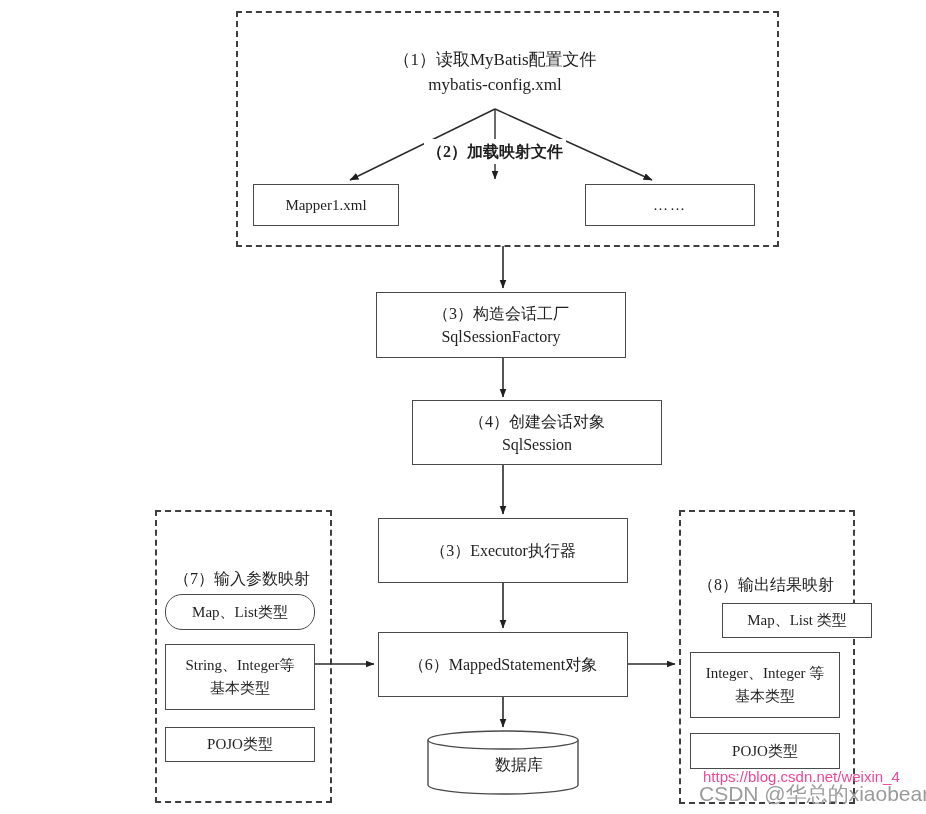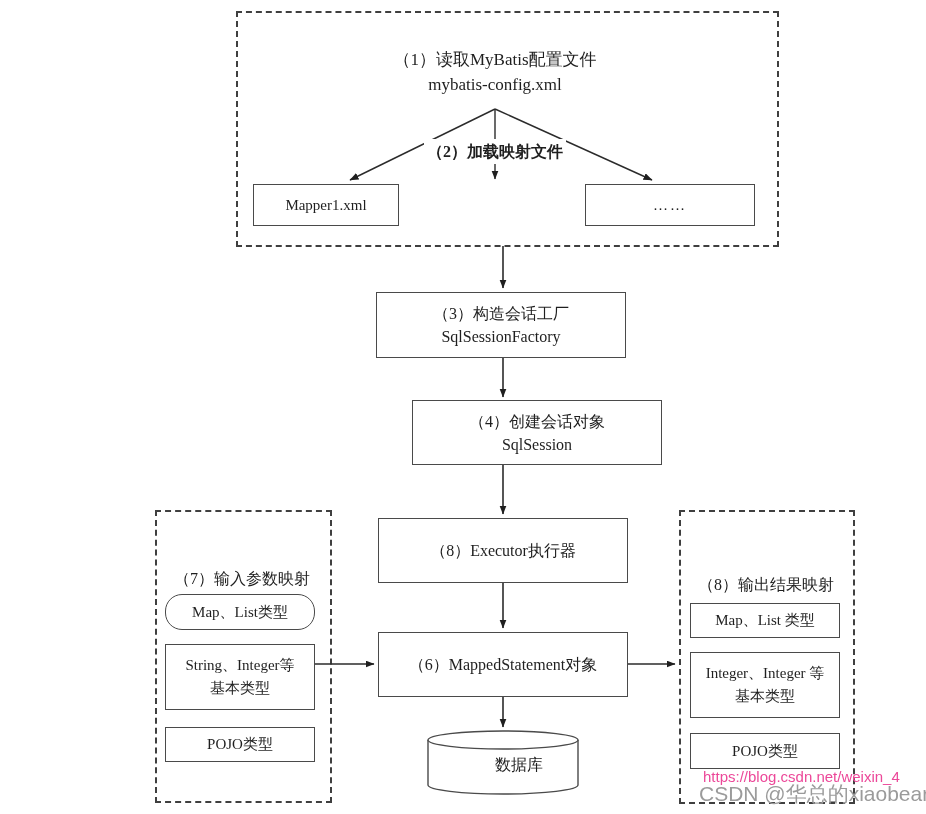--- a/index.html
+++ b/index.html
@@ -109,21 +109,21 @@
     <div>（3）构造会话工厂</div>
     <div>SqlSessionFactory</div>
   </div>
 
   <div class="node" style="left:378px;top:400px;width:248px;height:63px;margin-left:34px;">
     <div>（4）创建会话对象</div>
     <div>SqlSession</div>
   </div>
 
   <div class="node" style="left:378px;top:518px;width:248px;height:63px;">
-    <div>（8）Executor执行器</div>
+    <div>（3）Executor执行器</div>
   </div>
 
   <div class="node" style="left:378px;top:632px;width:248px;height:63px;">
     <div>（6）MappedStatement对象</div>
   </div>
 
   <div class="dbtext" style="left:428px;top:755px;width:150px;padding-left:16px;">数据库</div>
 
   <div class="dashedbox" style="left:155px;top:510px;width:173px;height:289px;"></div>
   <div class="caption" style="left:157px;top:566px;width:170px;font-size:16px;">
@@ -137,21 +137,21 @@
     <div>基本类型</div>
   </div>
   <div class="node small" style="left:165px;top:727px;width:148px;height:33px;">
     <span>POJO类型</span>
   </div>
 
   <div class="dashedbox" style="left:679px;top:510px;width:172px;height:290px;"></div>
   <div class="caption" style="left:681px;top:572px;width:170px;font-size:16px;">
     <span>（8）输出结果映射</span>
   </div>
-  <div class="node small" style="left:690px;top:603px;width:148px;height:33px;">
+  <div class="node small" style="left:722px;top:603px;width:148px;height:33px;">
     <span>Map、List 类型</span>
   </div>
   <div class="node small" style="left:690px;top:652px;width:148px;height:64px;">
     <div>Integer、Integer 等</div>
     <div>基本类型</div>
   </div>
   <div class="node small" style="left:690px;top:733px;width:148px;height:34px;">
     <span>POJO类型</span>
   </div>
 

